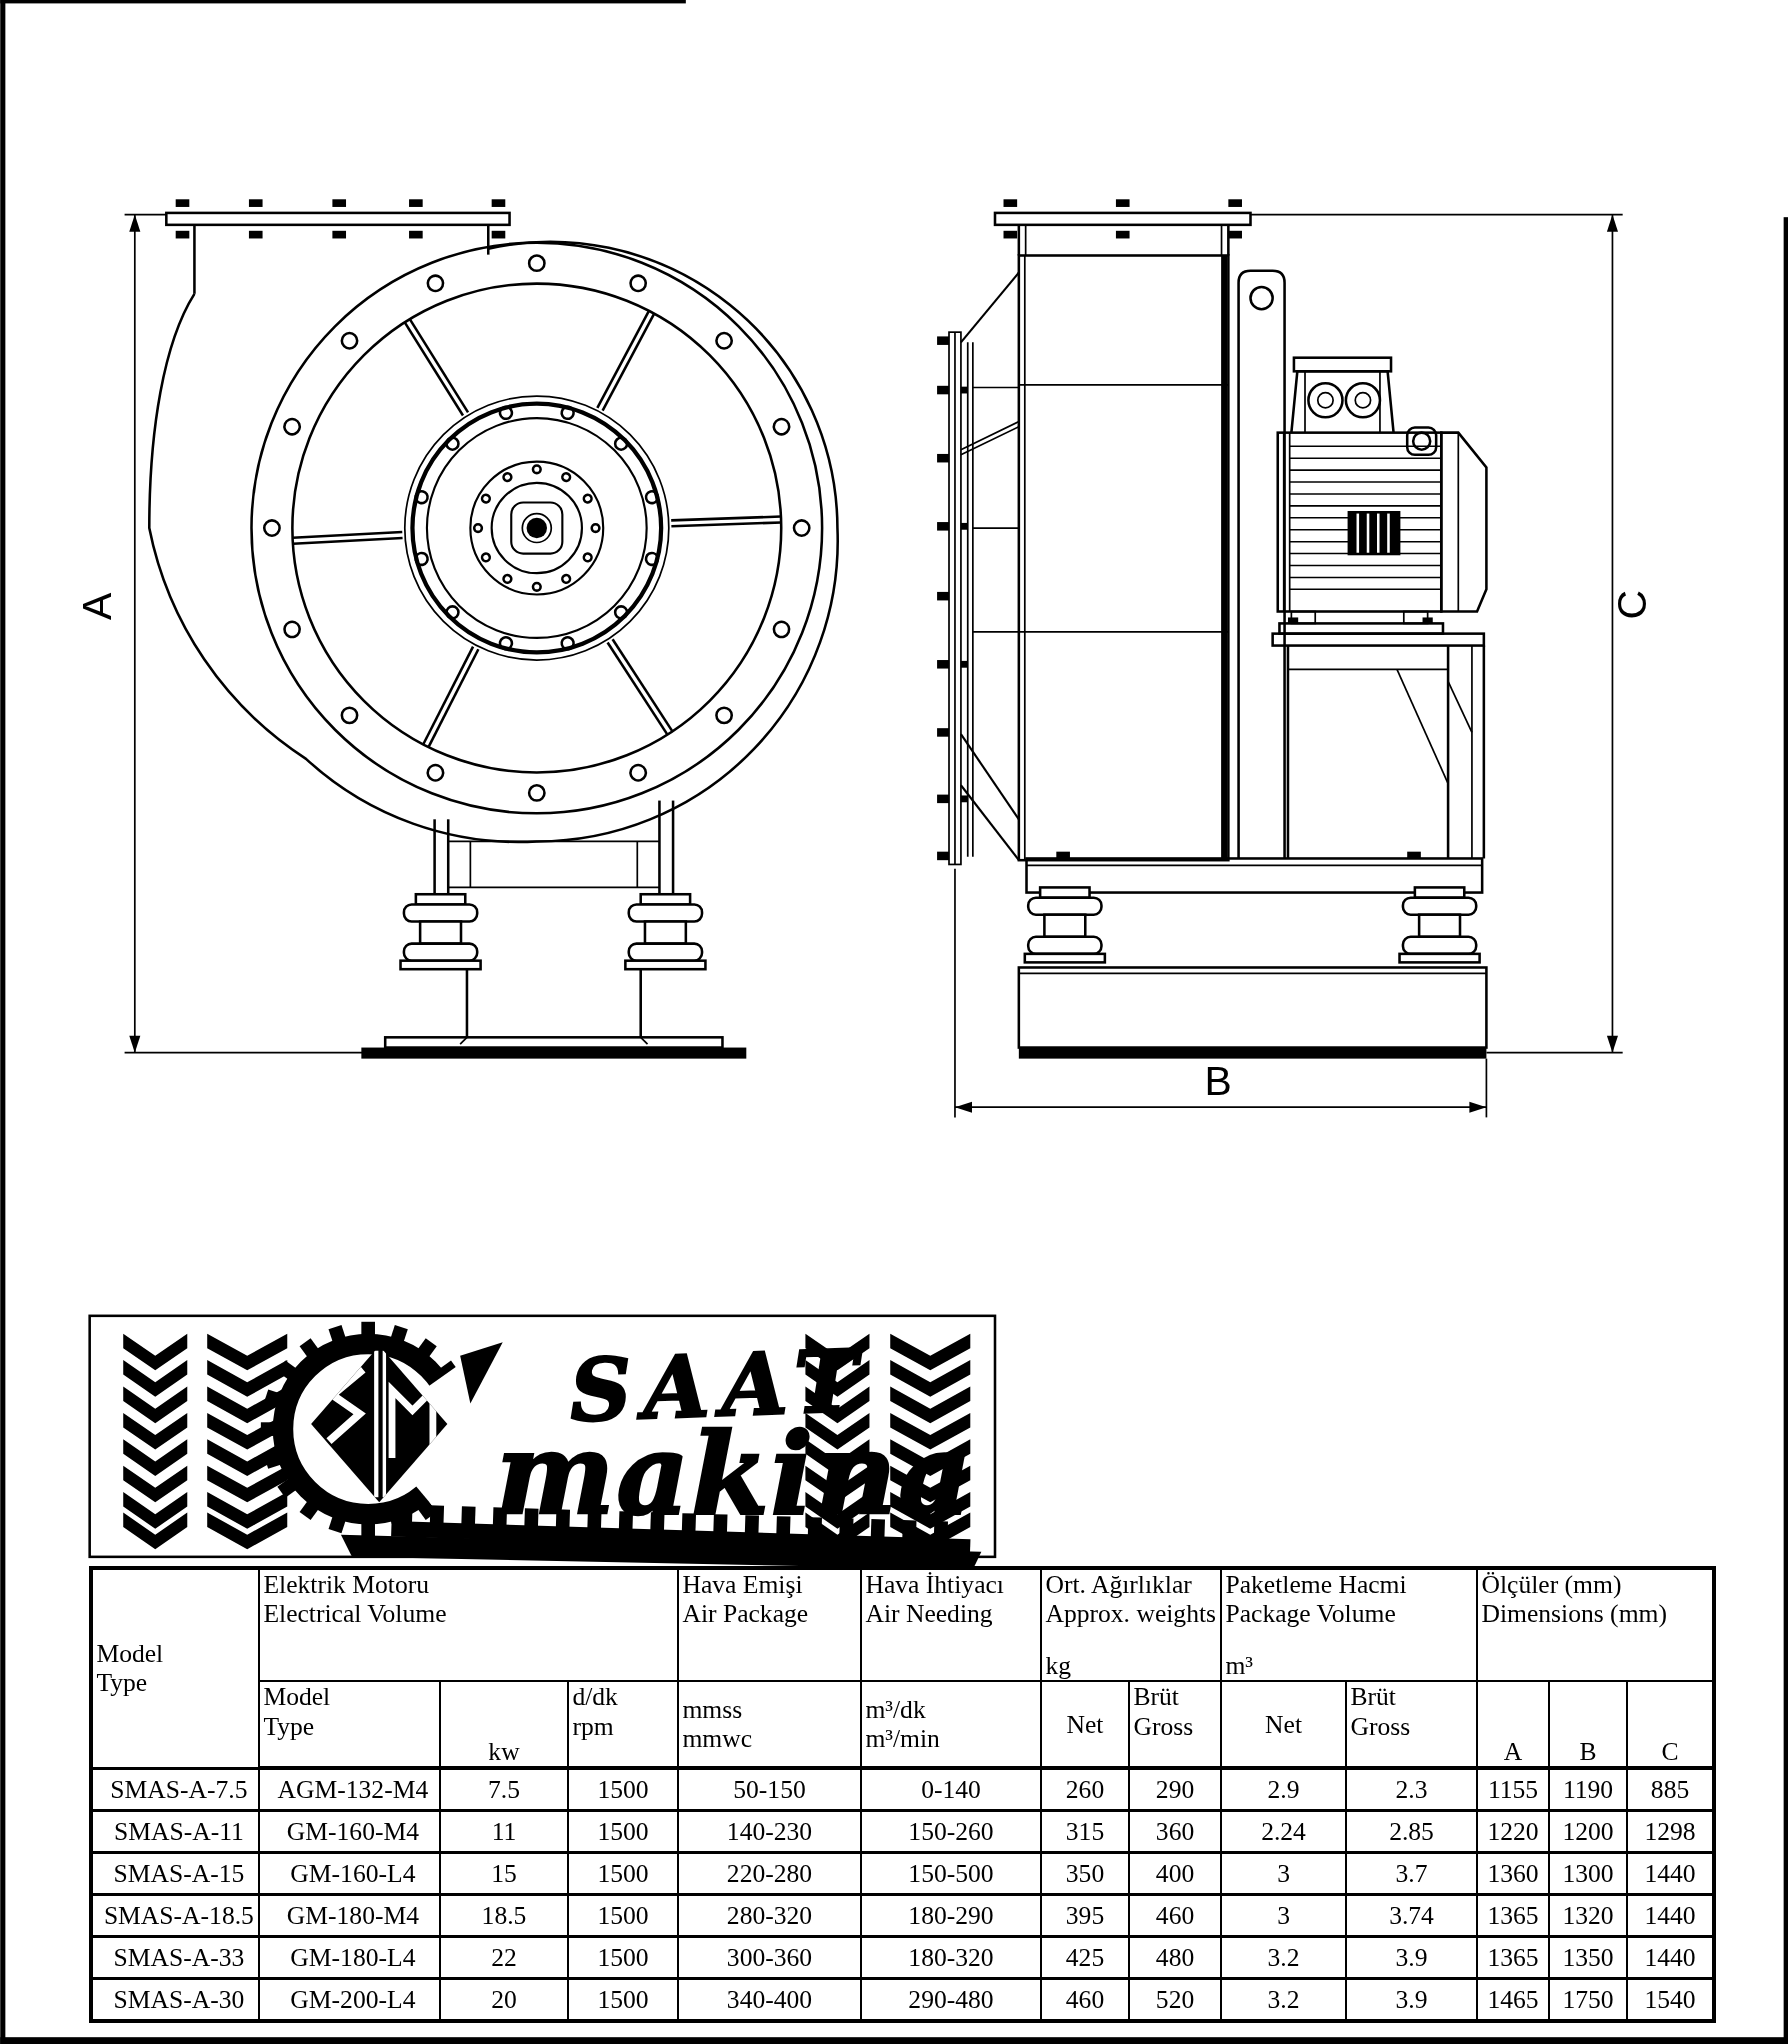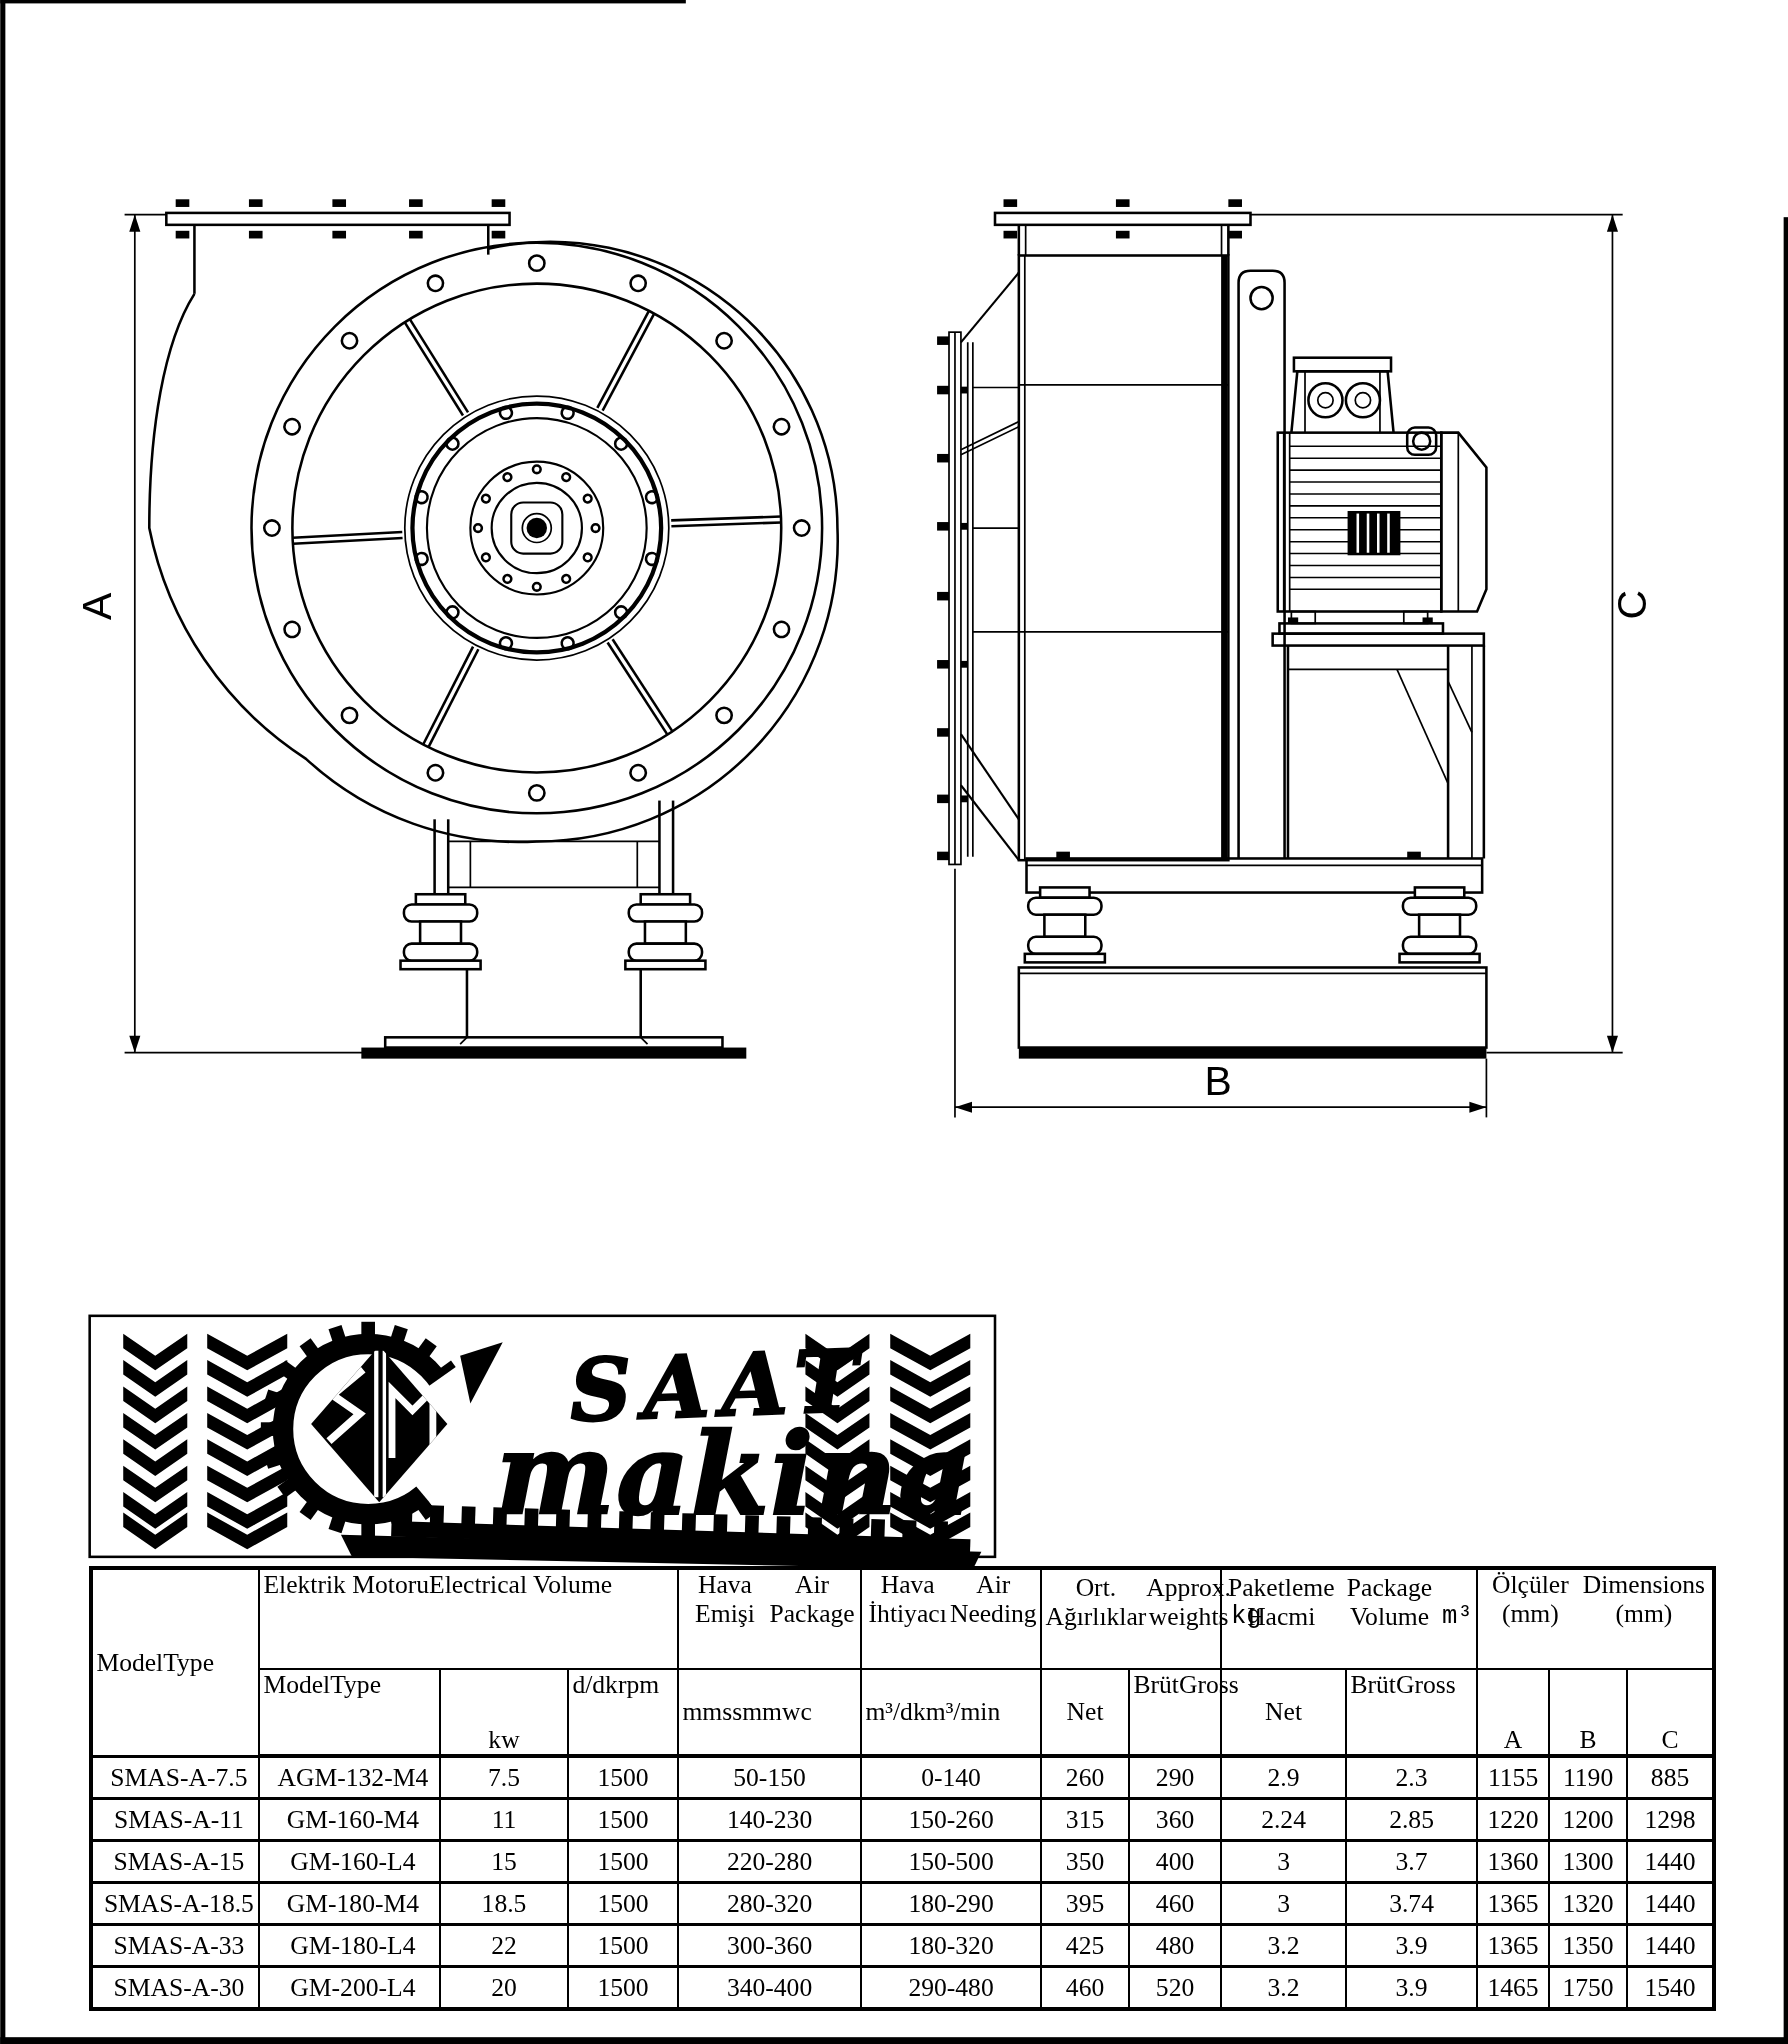--- a/index.html
+++ b/index.html
@@ -18,23 +18,23 @@
           font-size:132px;letter-spacing:2px;fill:#000;stroke:#000;stroke-width:3;paint-order:stroke;}
   
   #spec-table{position:absolute;left:89px;top:1566px;width:1623px;height:425px;
               border-collapse:collapse;table-layout:fixed;font-size:25.6px;color:#000;}
   #spec-table th,#spec-table td{border:2.6px solid #000;padding:0 3.4px;font-weight:normal;line-height:1.15;}
   #spec-table{border:4.3px solid #000;}
   #spec-table tr.hdr2 th{border-bottom-width:4.3px;}
   #spec-table tr.data td{border-top-width:3.4px;height:39px;}
   #spec-table td.l{text-align:center;padding-left:10.2px;}
   #spec-table td.c, #spec-table th{text-align:center;}
-  .stack{display:flex;flex-direction:row;align-items:flex-end;}
+  .stack{display:flex;flex-direction:column;align-items:flex-start;}
   .g-top{vertical-align:top;padding-top:10.2px;}
-  .unitgap{margin-top:32px;font-family:Liberation Mono, monospace;}
+  .unitgap{margin-top:22px;}
   .va-t{vertical-align:top;padding-top:6.8px;}
   .va-b{vertical-align:bottom;padding-bottom:8.5px;margin-left:24px;}
   .va-bb{vertical-align:bottom;padding-bottom:19px;}
 </style>
 </head>
 <body>
 
 <div id="page">
 
 <svg width="1789" height="2044" viewBox="0 0 2100 2400">

